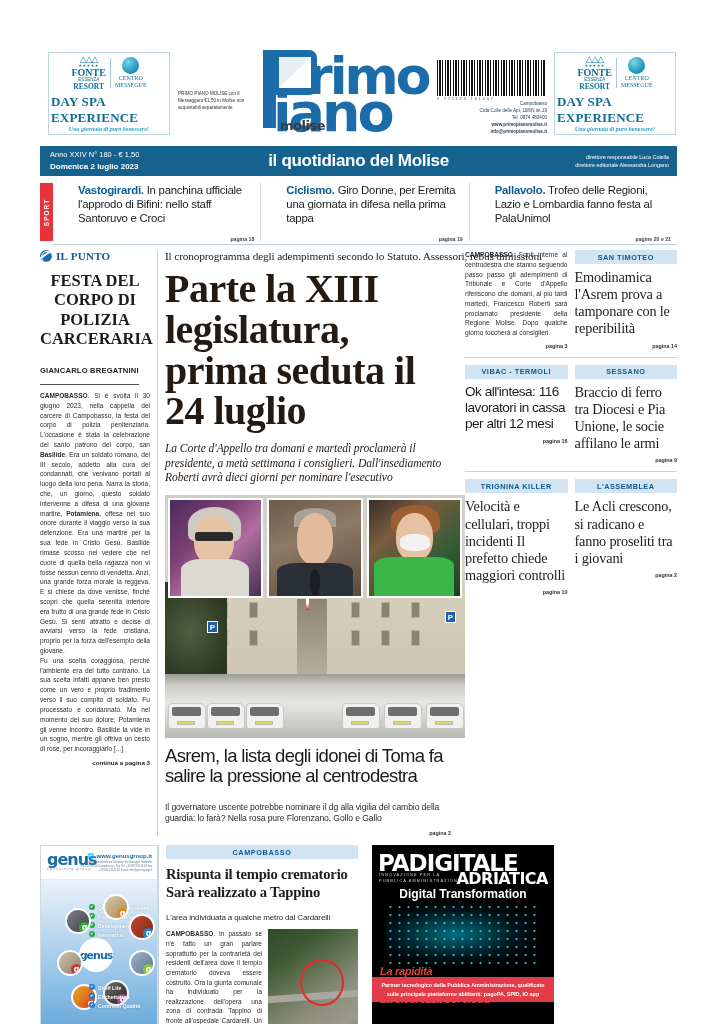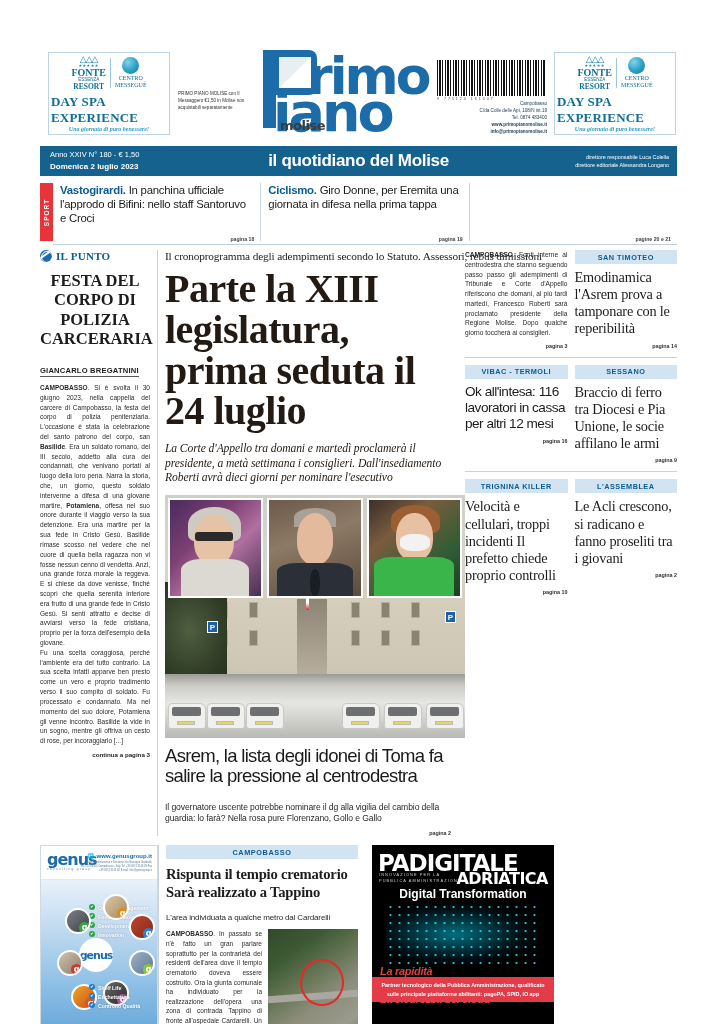--- a/index.html
+++ b/index.html
@@ -85,21 +85,21 @@
   .bluebar .right { position:absolute; right:8px; text-align:right; font-size:5.4px; line-height:1.5; }
 
   
   .sportstrip { margin:7px 40px 0 40px; height:58px; display:flex; position:relative; }
   .sport-tab {
     width:13px; background:#e8333a; color:#fff; font-size:6.5px; font-weight:bold;
     letter-spacing:1px; display:flex; align-items:center; justify-content:center;
   }
   .sport-tab span { transform:rotate(-90deg); white-space:nowrap; }
   .sport-items { flex:1; display:flex; }
-  .sport-item { flex:1; padding:1px 6px 0 7px; position:relative; }
+  .sport-item { flex:1; padding:1px 6px 0 25px; position:relative; }
   .sport-item + .sport-item { border-left:1px solid #c9d6df; }
   .sport-item .txt { font-size:11.4px; line-height:1.22; color:#1c1c1c; letter-spacing:-0.25px; }
   .sport-item .txt b { color:#0b5b94; }
   .sport-item .pag { position:absolute; right:6px; bottom:-1px; font-size:5.2px; font-weight:bold; color:#444; }
   .sportstrip::after { content:""; position:absolute; left:13px; right:0; bottom:-4px; height:1px; background:#bfcfda; }
 
   
   .main { margin:9px 40px 0 40px; display:flex; }
   .col-left { width:118px; padding-right:7px; border-right:1px solid #c6d3dc; }
   .col-mid { width:300px; padding:0 7px; }
@@ -112,21 +112,21 @@
   .punto-circle::after { content:""; position:absolute; left:1px; top:1px; width:10px; height:10px;
      border-radius:50%; border:1px solid #fff; }
   .punto-circle::before { content:""; position:absolute; left:-2px; top:4px; width:14px; height:2px; background:#fff; transform:rotate(-35deg); }
   .punto-label { font-family:"Liberation Serif",serif; font-weight:bold; font-size:11px; color:#0b5b94; letter-spacing:0.3px; }
   .punto-title {
     font-family:"Liberation Serif", serif; font-size:16.5px; line-height:1.18;
     text-align:center; color:#1c1c1c; margin:0 0 10px 0; letter-spacing:0px;
   }
   .punto-author {
     font-size:7.6px; font-weight:bold; color:#1c1c1c; letter-spacing:0.2px;
-    border-bottom:1px solid #555; padding-bottom:1px; display:inline-block; margin-bottom:6px;
+    border-bottom:1px solid #555; padding-bottom:9px; display:inline-block; margin-bottom:6px;
   }
   .punto-body { font-size:6.55px; line-height:1.5; text-align:justify; color:#2a2a2a; }
   .punto-body b { font-weight:bold; }
   .punto-cont { text-align:right; font-size:6.2px; font-weight:bold; color:#1c1c1c; margin-top:5px; }
 
   
   .kicker {
     font-family:"Liberation Serif", serif; font-size:11.3px; color:#1c1c1c;
     letter-spacing:-0.15px; white-space:nowrap;
   }
@@ -366,20 +366,21 @@
     <div class="sport-items">
       <div class="sport-item">
         <div class="txt"><b>Vastogirardi.</b><span> In panchina ufficiale l'approdo di Bifini: nello staff Santoruvo e Croci</span></div>
         <div class="pag">pagina 18</div>
       </div>
       <div class="sport-item">
         <div class="txt"><b>Ciclismo.</b><span> Giro Donne, per Eremita una giornata in difesa nella prima tappa</span></div>
         <div class="pag">pagina 19</div>
       </div>
       <div class="sport-item">
+        <div class="txt"><b>Pallavolo.</b><span> Trofeo delle Regioni, Lazio e Lombardia fanno festa al PalaUnimol</span></div>
         <div class="pag">pagine 20 e 21</div>
       </div>
     </div>
   </div>
 
   <div class="main">
 
     <div class="col-left">
       <div class="punto-head">
         <div class="punto-circle"></div>
@@ -499,21 +500,21 @@
           <div class="rbox-title-serif">Braccio di ferro tra Diocesi e Pia Unione, le socie affilano le armi</div>
           <div class="rbox-pag">pagina 9</div>
         </div>
       </div>
 
       <div class="rc-divider"></div>
 
       <div class="rc-two">
         <div class="rc-col">
           <div class="rbox-head">TRIGNINA KILLER</div>
-          <div class="rbox-title-serif">Velocità e cellulari, troppi incidenti Il prefetto chiede proprio controlli</div>
+          <div class="rbox-title-serif">Velocità e cellulari, troppi incidenti Il prefetto chiede maggiori controlli</div>
           <div class="rbox-pag">pagina 10</div>
         </div>
         <div class="rc-col">
           <div class="rbox-head">L'ASSEMBLEA</div>
           <div class="rbox-title-serif">Le Acli crescono, si radicano e fanno proseliti tra i giovani</div>
           <div class="rbox-pag">pagina 2</div>
         </div>
       </div>
     </div>
   </div>

